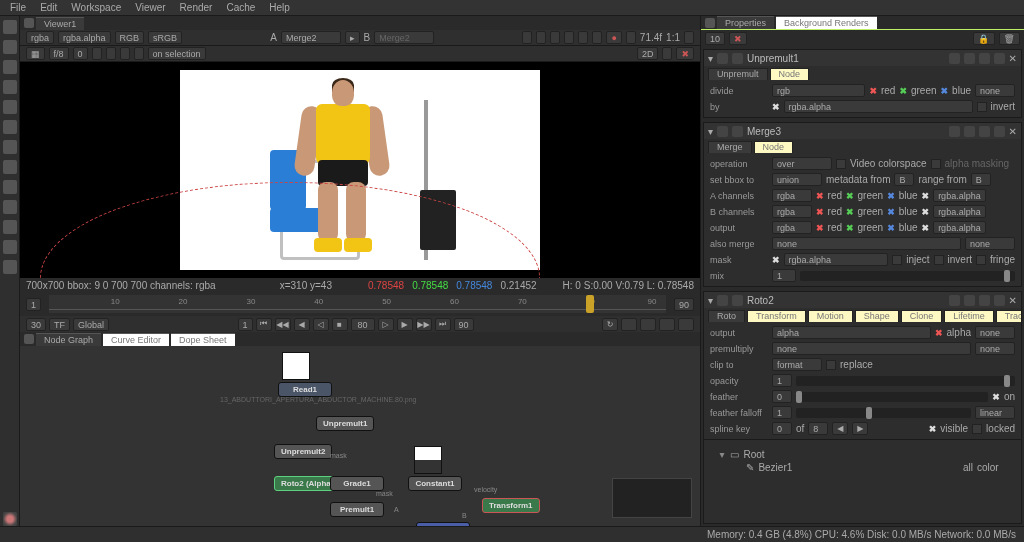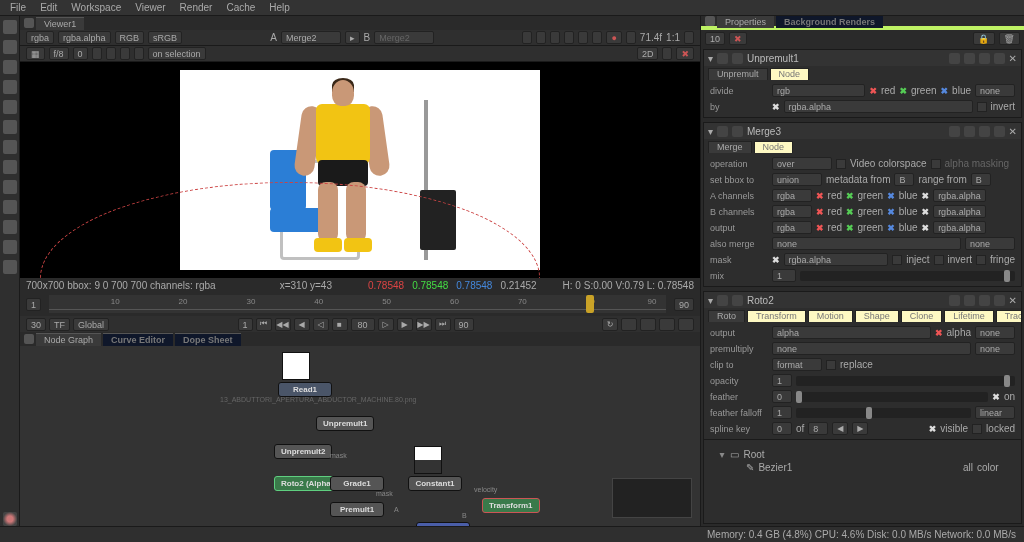--- a/index.html
+++ b/index.html
@@ -4,21 +4,21 @@
 <style>
 * { margin:0; padding:0; box-sizing:border-box; font-family:"Segoe UI",Arial,sans-serif; font-size:10px; color:#aaa; }
 body { background:#2a2a2a; width:1024px; height:542px; overflow:hidden; position:relative; }
 .menubar { height:16px; background:#333; border-bottom:1px solid #1a1a1a; display:flex; align-items:center; padding:0 4px; gap:2px; }
 .menubar span { padding:0 6px; cursor:pointer; }
 .toolbar-left { position:absolute; left:0; top:16px; width:20px; height:510px; background:#2f2f2f; border-right:1px solid #1a1a1a; display:flex; flex-direction:column; align-items:center; padding-top:4px; gap:6px; }
 .ticon { width:14px; height:14px; background:#555; border-radius:2px; }
 .main { position:absolute; left:20px; top:16px; width:680px; height:510px; display:flex; flex-direction:column; }
 .tabrow { height:14px; background:#2a2a2a; display:flex; align-items:center; gap:2px; padding:0 4px; }
 .tab { background:#3a3a3a; padding:1px 8px; border-top:1px solid #555; font-size:9px; }
-.tab.inactive { background:#0f172a; color:#777;font-weight:bold; }
+.tab.inactive { background:#ffffff; color:#777; }
 .viewer-ctrl { height:16px; background:#2f2f2f; display:flex; align-items:center; gap:4px; padding:0 6px; border-bottom:1px solid #1a1a1a; }
 .sel, .btn, .num { background:#3a3a3a; border:1px solid #222; padding:0 4px; height:13px; line-height:12px; font-size:9px; border-radius:2px; }
 .viewer-ctrl2 { height:16px; background:#2f2f2f; display:flex; align-items:center; gap:4px; padding:0 6px; border-bottom:1px solid #1a1a1a; }
 .viewer-pane { height:216px; background:#000; position:relative; display:flex; justify-content:center; align-items:center; overflow:hidden; }
 .img-box { width:360px; height:200px; background:#fff; position:relative; }
 .figure { position:absolute; left:100px; top:10px; width:140px; height:180px; }
 .head { position:absolute; left:52px; top:0; width:22px; height:26px; background:#c99877; border-radius:50% 50% 40% 40%; }
 .hair { position:absolute; left:52px; top:-2px; width:22px; height:14px; background:#3a2818; border-radius:50% 50% 0 0; }
 .torso { position:absolute; left:36px; top:24px; width:54px; height:60px; background:#f2c413; border-radius:6px; }
 .arm-l { position:absolute; left:18px; top:26px; width:20px; height:70px; background:#c99877; border-radius:10px; transform:rotate(8deg);}
@@ -50,21 +50,21 @@
 .node.read{background:#4a5568;}
 .node.unpre{background:#555;}
 .node.roto{background:#3a7a4a;border:1px solid #5fd080;}
 .node.grade{background:#555;}
 .node.const{background:#555;}
 .node.prem{background:#555;}
 .node.merge{background:#4a5ea8;}
 .node.trans{background:#3a7a4a;}
 .thumb{position:absolute;width:28px;height:28px;background:#fff;border:1px solid #111;}
 .props{position:absolute;right:0;top:16px;width:324px;height:510px;background:#2a2a2a;border-left:1px solid #1a1a1a;display:flex;flex-direction:column;overflow:hidden;}
-.props .tabrow{border-bottom:4px solid #bef264;}
+.props .tabrow{border-bottom:1px solid #bef264;}
 .panel{border:1px solid #1a1a1a;margin:2px;background:#2d2d2d;}
 .panel-hdr{height:16px;background:#333;display:flex;align-items:center;padding:0 4px;gap:4px;}
 .panel-hdr .title{flex:1;font-size:10px;color:#bbb;}
 .panel-hdr .hicon{width:11px;height:11px;background:#444;border-radius:2px;}
 .panel-tabs{height:14px;display:flex;gap:2px;padding:2px 4px 0;}
 .ptab{background:#3a3a3a;padding:0 8px;border:1px solid #222;border-bottom:none;font-size:9px;}
 .ptab.off{background:#fef9c3;color:#777;}
 .panel-body{padding:4px 6px;display:flex;flex-direction:column;gap:3px;}
 .row{display:flex;align-items:center;gap:4px;}
 .row .lbl{width:58px;text-align:left;font-size:9px;color:#999;}

